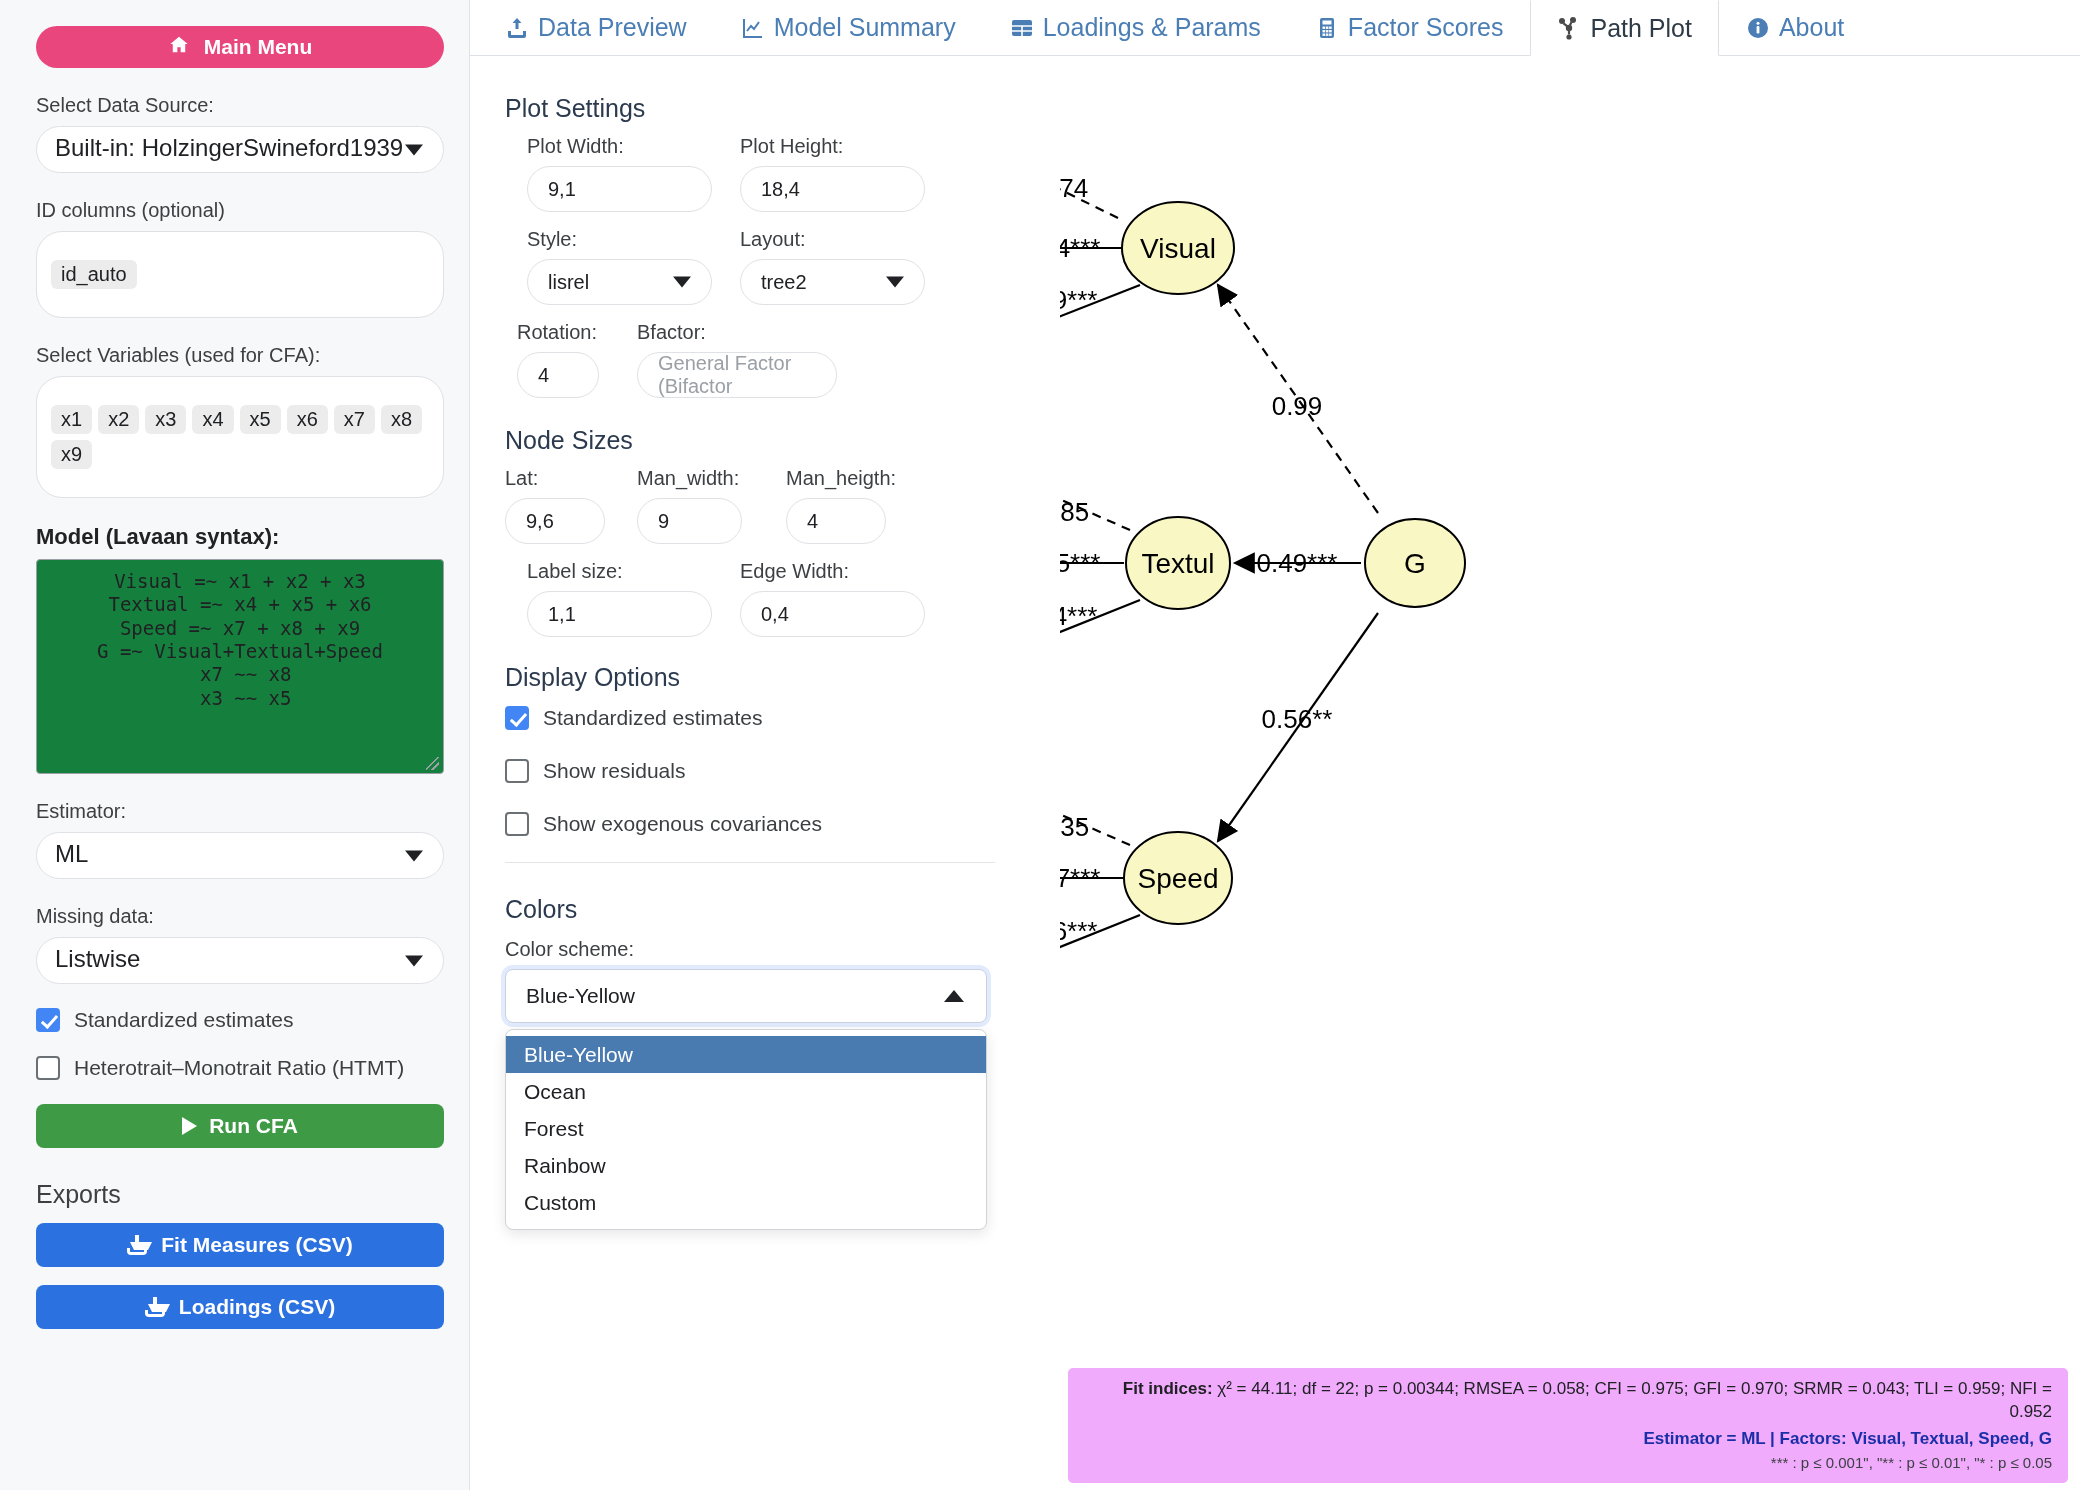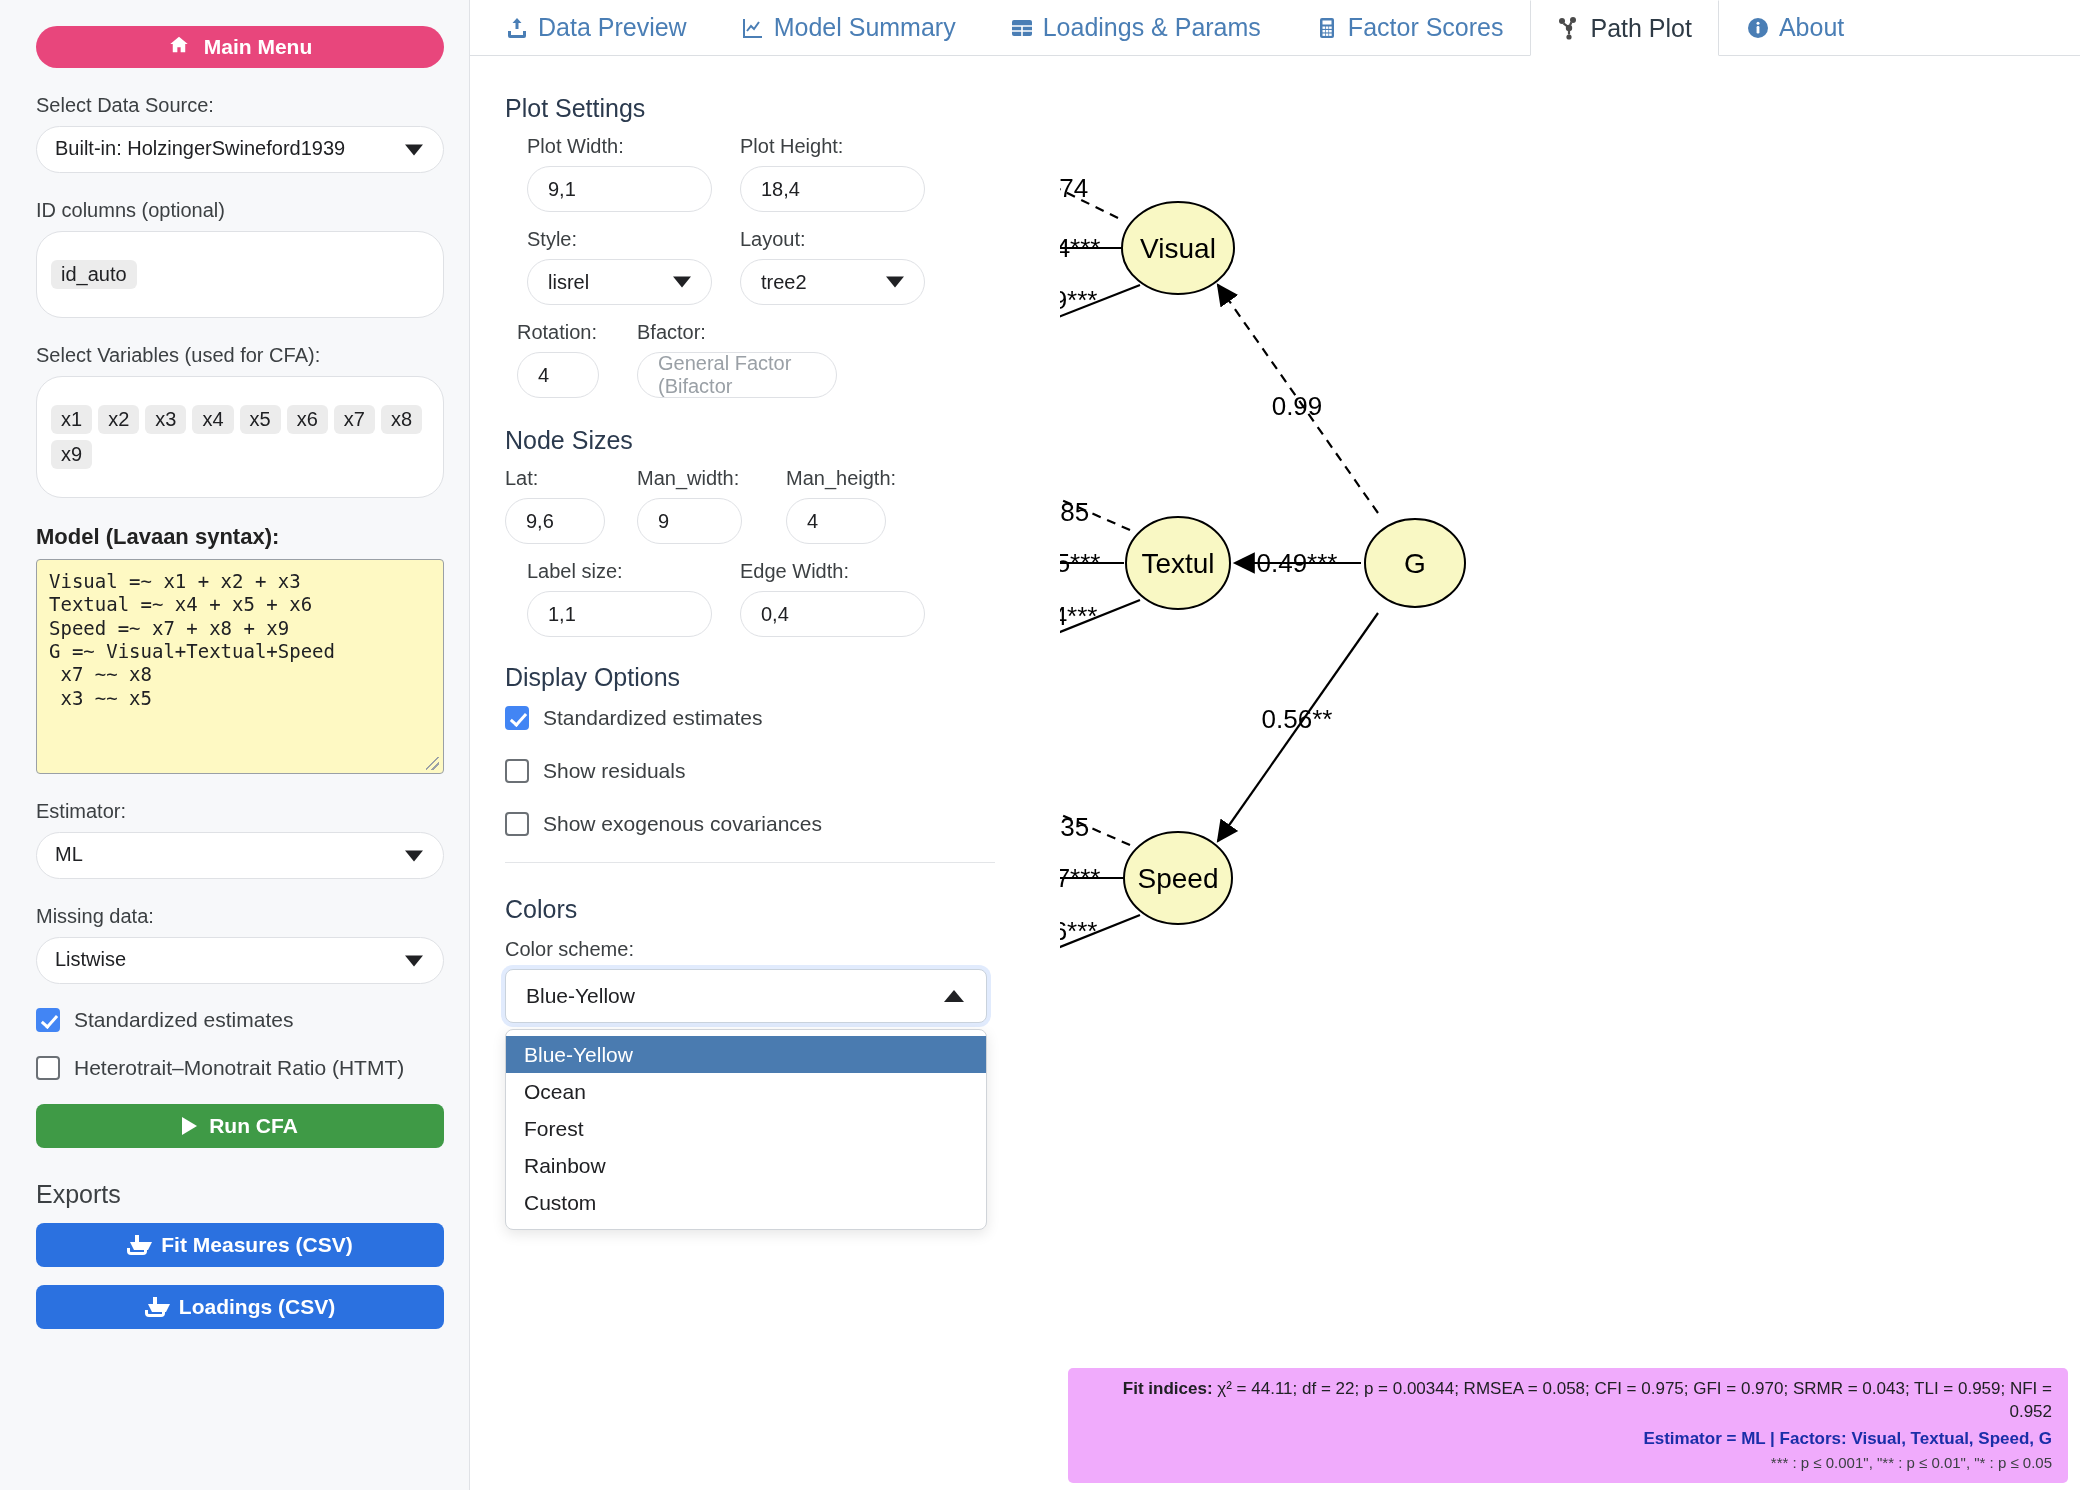--- a/index.html
+++ b/index.html
@@ -32,44 +32,44 @@
     font-family:"Liberation Sans", sans-serif;
   }
   .fld-label {
     font-size:20px; color:#3c4043; margin: 26px 0 9px 0;
   }
   .fld-label.bold { font-weight:bold; font-size:22px; color:#222; }
   .select-box {
     height:47px; width:408px; background:#fff;
     border:1px solid #dfe1e5; border-radius:26px;
     display:flex; align-items:center; padding: 0 20px 3px 18px;
-    font-size:20px; color:#202124; cursor:pointer;
+    font-size:24px; color:#202124; cursor:pointer;
     position:relative;
   }
   .select-box .caret {
     position:absolute; right:20px; top:50%; transform:translateY(-50%);
     width:0;height:0;border-left:9px solid transparent;border-right:9px solid transparent;border-top:11px solid #202124;
   }
   .chips-box {
     width:408px; background:#fff; border:1px solid #dfe1e5; border-radius:26px;
     padding:28px 14px; display:flex; flex-wrap:wrap; gap:6px 6px;
     min-height:47px;
   }
   .chips-box.single { align-items:center; }
   .chip {
     background:#ececec; border-radius:6px; padding:3px 10px;
     font-size:20px; color:#202124;
   }
   .code-area {
-    width:408px; height:215px; background:#fef9c3;
+    width:408px; height:215px; background:#15803d;
     border:1px solid #9aa0a6; border-radius:4px;
     padding:10px 12px;
     font-family:"DejaVu Sans Mono", monospace;
     font-size:19px; line-height:1.23; color:#202124;
-    white-space:pre; overflow:hidden; position:relative;
+    white-space:pre; overflow:hidden; position:relative;text-align:center;
   }
   .code-area::after{
     content:""; position:absolute; right:4px; bottom:3px;
     width:13px;height:13px;
     background:
       linear-gradient(135deg, transparent 43%, #9aa0a6 43%, #9aa0a6 53%, transparent 53%),
       linear-gradient(135deg, transparent 68%, #9aa0a6 68%, #9aa0a6 78%, transparent 78%);
   }
   .check-row { display:flex; align-items:center; gap:14px; margin-top:24px; }
   .cbox {

